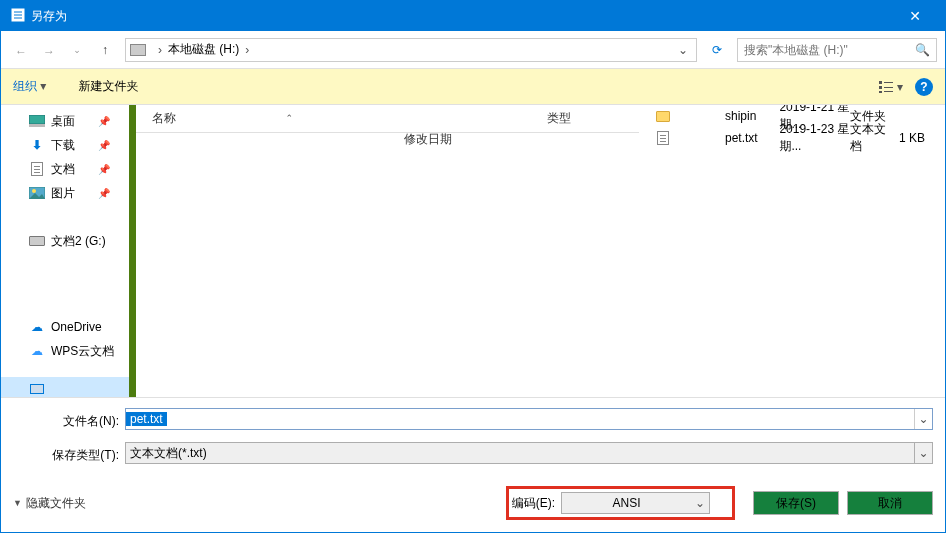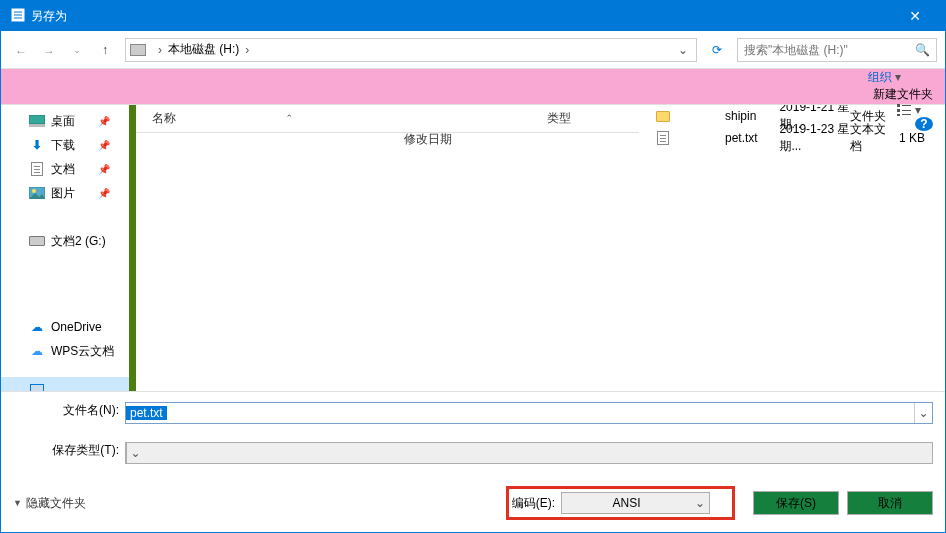--- a/index.html
+++ b/index.html
@@ -12,21 +12,21 @@
 .nav .arrow { width: 24px; height: 24px; display: flex; align-items: center; justify-content: center; color: #999; }
 .nav .arrow.enabled { color: #333; }
 .nav .path { flex: 1; border: 1px solid #ccc; height: 24px; display: flex; align-items: center; padding: 0 4px; margin: 0 4px; }
 .nav .path .drive-icon { width: 16px; height: 12px; background: #ccc; border: 1px solid #888; margin-right: 6px; }
 .nav .path .sep { margin: 0 6px; color: #555; }
 .nav .path .chev { margin-left: auto; color: #555; margin-right: 4px; }
 .nav .refresh { width: 24px; text-align: center; color: #0078d7; }
 .nav .search { width: 200px; border: 1px solid #ccc; height: 24px; margin-left: 4px; position: relative; display: flex; align-items: center; }
 .nav .search input { border: none; width: 100%; padding: 0 22px 0 6px; height: 100%; outline: none; color: #888; }
 .nav .search .sicon { position: absolute; right: 6px; color: #555; }
-.toolbar { height: 36px; border-bottom: 1px solid #e0e0e0; display: flex; align-items: flex-end; padding: 0 12px; background: #f9a8d4; flex-direction: column; }
+.toolbar { height: 36px; border-bottom: 1px solid #e0e0e0; display: flex; align-items: center; padding: 0 12px; background: #fef9c3; }
 .toolbar .org { color: #0066cc; margin-right: 8px; }
 .toolbar .tmenu { color: #555; margin-right: 24px; }
 .toolbar .spacer { flex: 1; }
 .toolbar .view { margin-right: 12px; color: #555; display:flex; align-items:center; gap:2px;}
 .toolbar .help { width: 18px; height: 18px; border-radius: 50%; background: #0078d7; color: #fff; display: flex; align-items: center; justify-content: center; font-weight: bold; }
 .main { flex: 1; display: flex; overflow: hidden; }
 .sidebar { width: 135px; border-right: 7px solid #4d7c0f; overflow-y: auto; overflow-x: hidden; padding-top: 4px; }
 .sidebar .item { display: flex; align-items: center; height: 24px; padding-left: 28px; position: relative; cursor: pointer; }
 .sidebar .item .pin { position: absolute; right: 18px; color: #666; font-size: 10px; }
 .sidebar .item.selected { background: #cce8ff; }
@@ -42,21 +42,21 @@
 .col-headers .col.size { width: 80px; }
 .files { flex: 1; overflow: auto; }
 .files .row { display: flex; align-items: center; height: 22px; padding-left: 16px; }
 .files .row .c { display: flex; align-items: center; }
 .files .row .c.name { width: 252px; gap: 48px; }
 .files .row .c.date { width: 143px; }
 .files .row .c.type { width: 92px; }
 .files .row .c.size { width: 80px; text-align: right; justify-content: flex-end; padding-right: 20px;}
 .files .row .ficon { width: 16px; height: 16px; margin-right: 6px; display: flex; align-items: center; justify-content: center; }
 .bottom { border-top: 1px solid #e0e0e0; padding: 10px 12px 12px; }
-.form-row { display: flex; align-items: flex-start; margin-bottom: 18px; }
+.form-row { display: flex; align-items: flex-end; margin-bottom: 12px; }
 .form-row label { width: 106px; text-align: right; margin-right: 6px; }
 .form-row .field { flex: 1; height: 22px; border: 1px solid #7a9fcc; display: flex; align-items: center; }
 .form-row .field.sel { border: 1px solid #adadad; background: #efefef; }
 .form-row .field .selected-text { flex: 1; padding: 0 4px; background: #0078d7; color: #fff; }
 .form-row .field .plain-text { flex: 1; padding: 0 4px; }
 .form-row .field .dd { width: 18px; text-align: center; color: #555; border-left: 1px solid #ccc; height: 100%; display:flex;align-items:center;justify-content:center;}
 .form-row .field.sel .dd { border-left: 1px solid #adadad; }
 .actions { display: flex; align-items: center; margin-top: 22px; }
 .actions .hide { display: flex; align-items: center; cursor: pointer; color: #333; }
 .actions .hide .tri { margin-right: 4px; font-size: 9px; color: #555; }
@@ -241,20 +241,21 @@
     <label>文件名(N):</label>
     <div class="field">
       <span class="selected-text" style="flex:0 0 auto;">pet.txt</span>
       <span style="flex:1"></span>
       <span class="dd">⌄</span>
     </div>
   </div>
   <div class="form-row">
     <label>保存类型(T):</label>
     <div class="field sel">
+      <span class="plain-text">文本文档(*.txt)</span>
       <span class="dd">⌄</span>
     </div>
   </div>
   <div class="actions">
     <span class="hide">
         <span class="tri">▼</span>
         <span>隐藏文件夹</span>
       </span>
     <span class="spacer"></span>
     <span class="enc-wrap">

